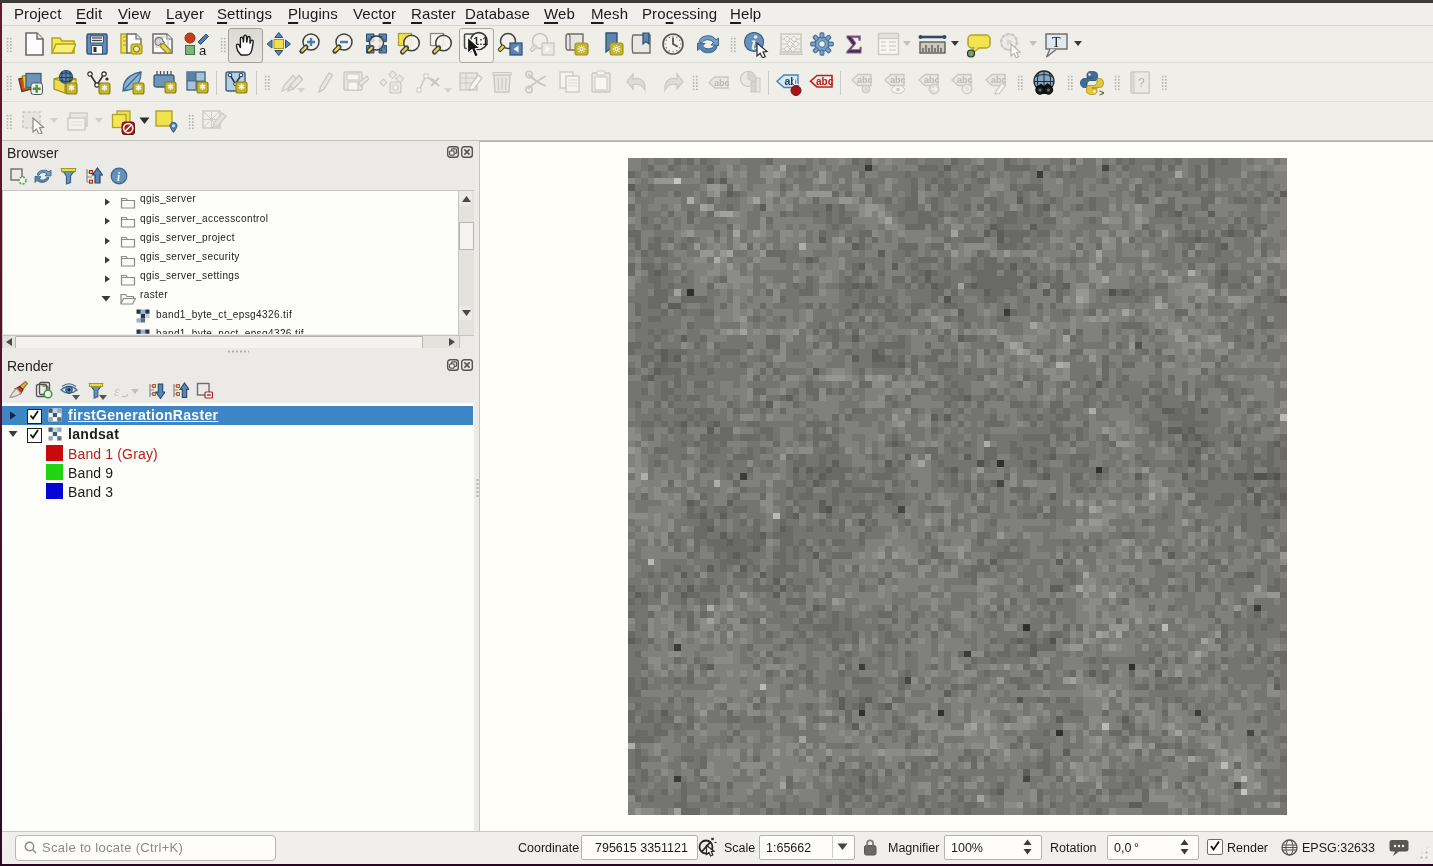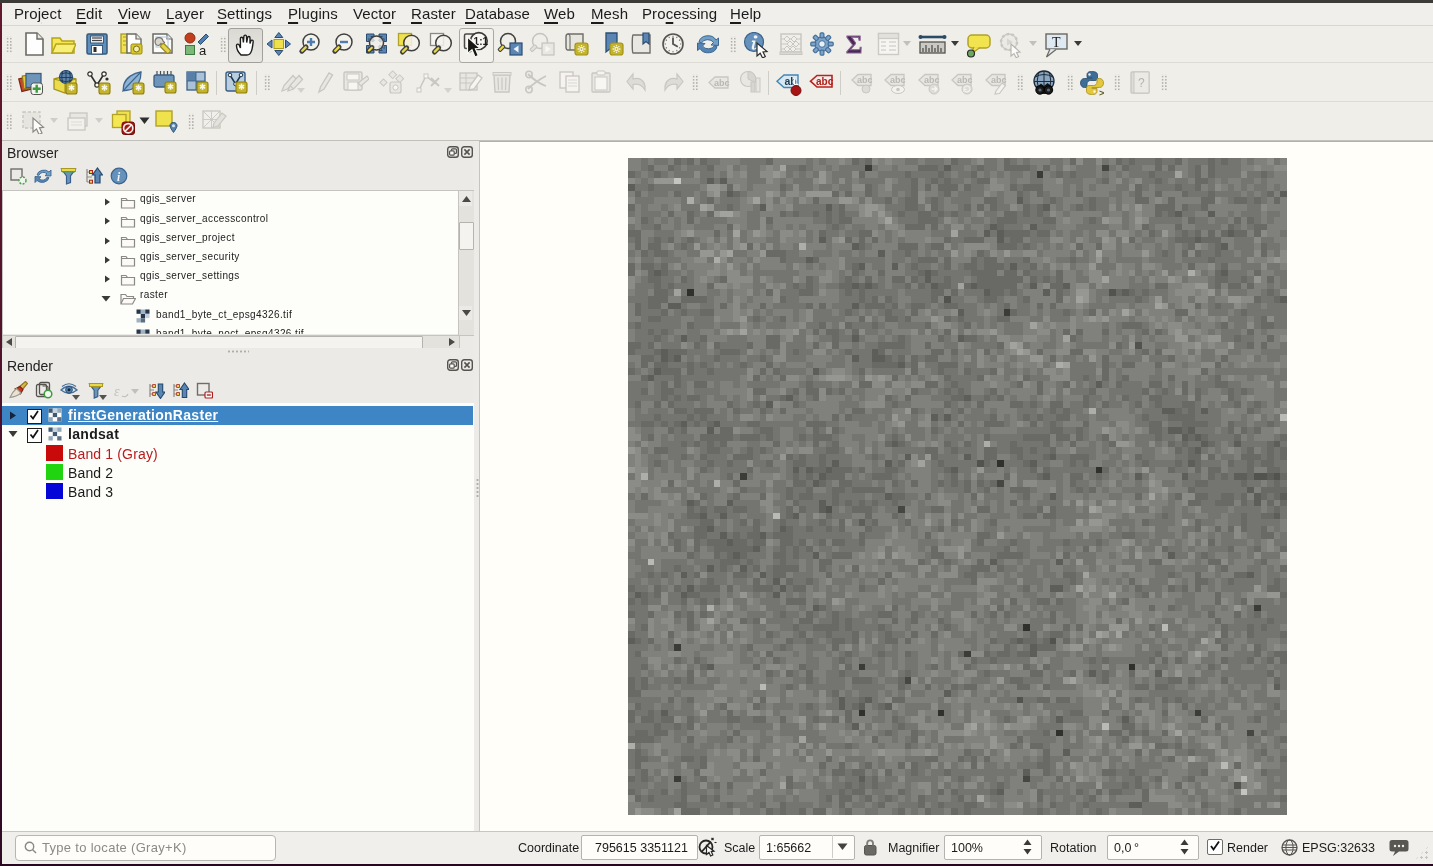--- a/index.html
+++ b/index.html
@@ -774,21 +774,21 @@
     <rect x="9.2" y="0.5" width="4.3" height="4.3" fill="#93a8b8"></rect>
     <rect x="4.8" y="4.8" width="4.3" height="4.3" fill="#3f5b74"></rect>
     <rect x="0.5" y="9.2" width="4.3" height="4.3" fill="#93a8b8"></rect>
     <rect x="4.8" y="0.5" width="4.3" height="4.3" fill="#c7d3dc"></rect>
     <rect x="9.2" y="9.2" width="4.3" height="4.3" fill="#5c7386"></rect>
   </svg>
 <div class="abs" style="left:68px;top:426px;font-size:14px;font-weight:bold;letter-spacing:0.3px;color:#1b1b1b">landsat</div>
 <div class="abs" style="left:46px;top:444.5px;width:17px;height:16px;background:#c80a0a"></div>
 <div class="abs" style="left:68px;top:445.5px;font-size:14px;letter-spacing:0.15px;color:#b91c1c">Band 1 (Gray)</div>
 <div class="abs" style="left:46px;top:463.5px;width:17px;height:16px;background:#21d410"></div>
-<div class="abs" style="left:68px;top:464.5px;font-size:14px;letter-spacing:0.15px;color:#1b1b1b">Band 2</div>
+<div class="abs" style="left:68px;top:464.5px;font-size:14px;letter-spacing:0.15px;color:#1b1b1b">Band 9</div>
 <div class="abs" style="left:46px;top:482.5px;width:17px;height:16px;background:#0505d8"></div>
 <div class="abs" style="left:68px;top:483.5px;font-size:14px;letter-spacing:0.15px;color:#1b1b1b">Band 3</div>
 <div class="abs" style="left:474px;top:141px;width:6px;height:690px;background:#edebe7"></div>
 <div class="abs" style="left:475.5px;top:478px;width:3px;height:20px;background-image:radial-gradient(circle,#b0aea9 1px,transparent 1.2px);background-size:3px 4px"></div>
 <div class="abs" style="left:479px;top:141px;width:954px;height:690px;background:#fffef9;border-top:1px solid #b3b1ac;border-left:1px solid #c6c4bf"></div>
 <svg class="abs" style="left:628px;top:158px;width:659px;height:657px" width="659" height="657" viewBox="0 0 100 100" preserveAspectRatio="none" shape-rendering="crispEdges">
     <rect width="100" height="100" fill="#7a7a76"></rect>
     <path fill="#30302c" d="M9 20h1v1h-1zM56 46h1v1h-1zM71 47h1v1h-1zM60 71h1v1h-1zM76 77h1v1h-1zM35 84h1v1h-1zM47 84h1v1h-1zM65 87h1v1h-1z"></path>
     <path fill="#3b3b37" d="M36 1h1v1h-1zM62 2h1v1h-1zM57 23h1v1h-1zM17 48h1v1h-1zM95 68h1v1h-1zM7 74h1v1h-1zM51 75h1v1h-1zM35 77h1v1h-1zM86 84h1v1h-1zM7 94h1v1h-1z"></path>
     <path fill="#464642" d="M72 1h1v1h-1zM56 49h1v1h-1zM41 53h1v1h-1zM42 79h1v1h-1zM94 87h1v1h-1zM60 94h1v1h-1z"></path>
@@ -803,21 +803,21 @@
     <path fill="#adada9" d="M9 6h1v1h-1zM26 13h1v1h-1zM13 15h1v1h-1zM85 17h1v1h-1zM65 31h1v1h-1zM70 38h1v1h-1zM54 43h1v1h-1zM2 48h1v1h-1zM13 49h1v1h-1zM12 68h1v1h-1zM0 89h1v1h-1z"></path>
     <path fill="#b9b9b5" d="M99 39h1v1h-1zM22 54h1v1h-1zM3 61h1v1h-1zM81 71h1v1h-1zM20 80h1v1h-1zM72 86h1v1h-1zM90 92h1v1h-1zM93 94h1v1h-1z"></path>
     <path fill="#c4c4c0" d="M7 3h1v1h-1zM93 96h1v1h-1z"></path>
   </svg>
 <div class="abs" style="left:2px;top:831px;width:1431px;height:32px;background:#f0efeb;border-top:1px solid #c8c6c1"></div>
 <div class="abs" style="left:15px;top:835px;width:259px;height:24px;background:#fefdf9;border:1px solid #b8b6b2;border-radius:4px"></div>
 <svg class="abs" style="left:24px;top:841px" width="13" height="13" viewBox="0 0 13 13">
     <circle cx="5.5" cy="5.5" r="4.2" fill="none" stroke="#8a8884" stroke-width="1.4"></circle>
     <line x1="8.7" y1="8.7" x2="12" y2="12" stroke="#8a8884" stroke-width="1.4"></line>
   </svg>
-<div class="abs" style="left:42px;top:840px;font-size:13px;letter-spacing:0.3px;color:#8c8a86">Type to locate (Gray+K)</div>
+<div class="abs" style="left:42px;top:840px;font-size:13px;letter-spacing:0.3px;color:#8c8a86">Scale to locate (Ctrl+K)</div>
 <div class="abs stxt" style="left:518px;top:841px">Coordinate</div>
 <div class="abs" style="left:581px;top:835px;width:115px;height:23px;background:#fefdf9;border:1px solid #b5b3af;border-radius:2px"></div>
 <div class="abs stxt" style="left:595px;top:840.5px">795615 3351121</div>
 <svg class="abs" style="left:698px;top:837px" width="19" height="20" viewBox="0 0 19 20">
     <circle cx="8" cy="10" r="6.5" fill="none" stroke="#262624" stroke-width="1.8"></circle>
     <line x1="3.5" y1="15" x2="12.8" y2="4.6" stroke="#262624" stroke-width="1.8"></line>
     <path d="M8.5 8.5 L8.5 17.5 L11 15.5 L12.6 19 L14.8 18 L13.3 14.6 L16 14.2 Z" fill="#fbfbfa" stroke="#262624" stroke-width="1.2"></path>
     <g stroke="#262624" stroke-width="1.1">
       <line x1="13.5" y1="1" x2="15.5" y2="3"></line>
       <line x1="15.5" y1="1" x2="13.5" y2="3"></line>

